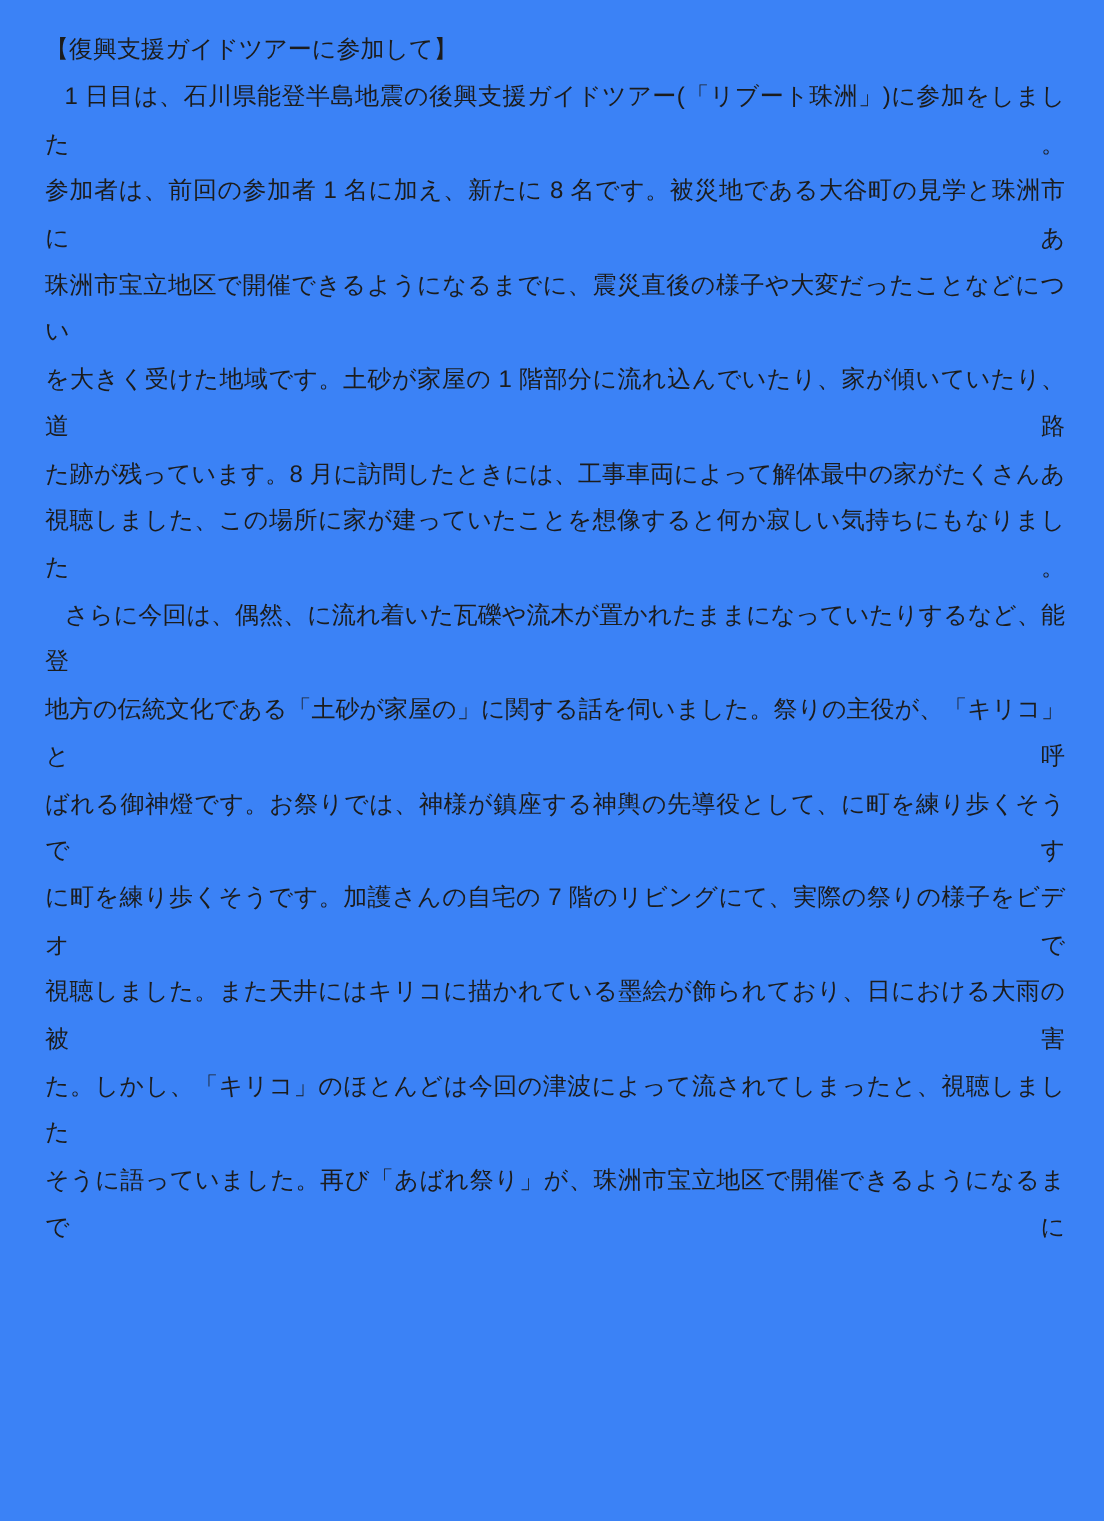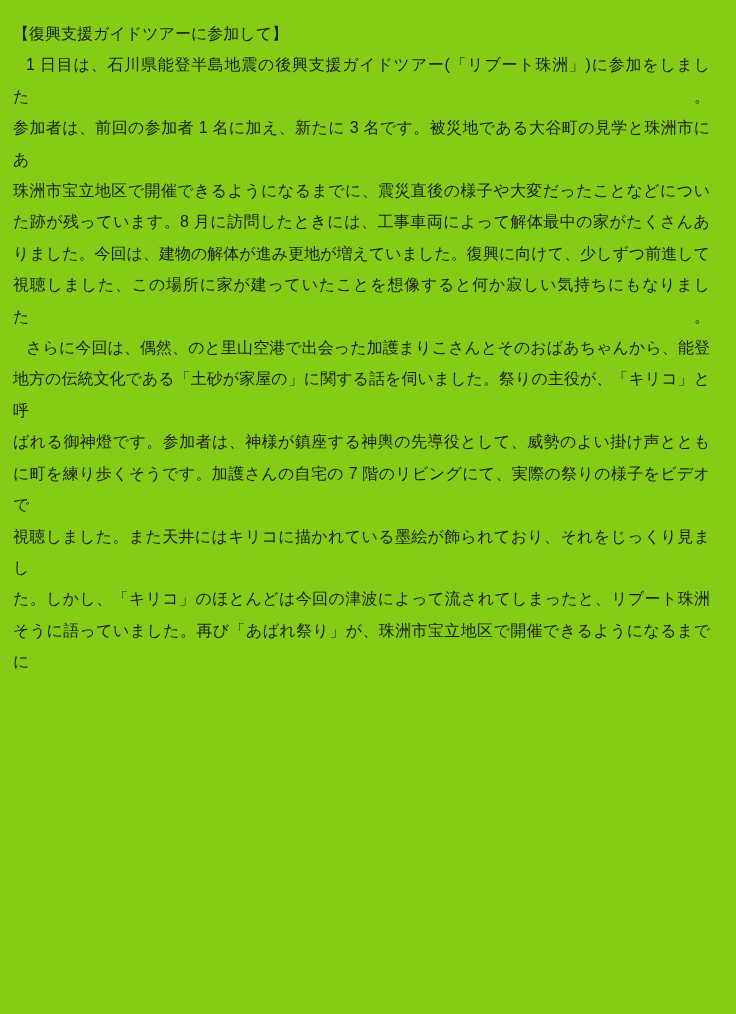--- a/index.html
+++ b/index.html
@@ -4,22 +4,22 @@
 <style>
   html, body { margin: 0; padding: 0; }
   body {
     width: 736px; height: 1014px;
     background: #ffffff;
     overflow: hidden;
   }
   .page {
     box-sizing: border-box;
     width: 736px; height: 1014px;
-    padding: 18px 26px 0 13px;
-    background: #84cc16;
+    padding: 18px 26px 0 30px;
+    background: #3b82f6;
     color: #1c1c1c;
     font-family: "Liberation Sans", "DejaVu Sans", sans-serif;
     font-size: 16px;
   }
   .head {
     line-height: 31.4px;
     white-space: nowrap;
   }
   .report { line-height: 31.4px; }
   .tline {
@@ -30,30 +30,30 @@
   .tline.first { text-indent: 13px; }
 </style>
 </head>
 <body>
 
 <div class="page">
   <div class="head">【復興支援ガイドツアーに参加して】</div>
   <section class="report">
       <div>
         <div class="tline first">1 日目は、石川県能登半島地震の後興支援ガイドツアー(「リブート珠洲」)に参加をしました。</div>
-        <div class="tline">参加者は、前回の参加者 1 名に加え、新たに 3 名です。被災地である大谷町の見学と珠洲市にあ</div>
+        <div class="tline">参加者は、前回の参加者 1 名に加え、新たに 8 名です。被災地である大谷町の見学と珠洲市にあ</div>
         <div class="tline">珠洲市宝立地区で開催できるようになるまでに、震災直後の様子や大変だったことなどについ</div>
+        <div class="tline">を大きく受けた地域です。土砂が家屋の 1 階部分に流れ込んでいたり、家が傾いていたり、道路</div>
         <div class="tline">た跡が残っています。8 月に訪問したときには、工事車両によって解体最中の家がたくさんあ</div>
-        <div class="tline">りました。今回は、建物の解体が進み更地が増えていました。復興に向けて、少しずつ前進して</div>
         <div class="tline">視聴しました、この場所に家が建っていたことを想像すると何か寂しい気持ちにもなりました。</div>
       </div>
       <div>
-        <div class="tline first">さらに今回は、偶然、のと里山空港で出会った加護まりこさんとそのおばあちゃんから、能登</div>
+        <div class="tline first">さらに今回は、偶然、に流れ着いた瓦礫や流木が置かれたままになっていたりするなど、能登</div>
         <div class="tline">地方の伝統文化である「土砂が家屋の」に関する話を伺いました。祭りの主役が、「キリコ」と呼</div>
-        <div class="tline">ばれる御神燈です。参加者は、神様が鎮座する神輿の先導役として、威勢のよい掛け声ととも</div>
+        <div class="tline">ばれる御神燈です。お祭りでは、神様が鎮座する神輿の先導役として、に町を練り歩くそうです</div>
         <div class="tline">に町を練り歩くそうです。加護さんの自宅の 7 階のリビングにて、実際の祭りの様子をビデオで</div>
-        <div class="tline">視聴しました。また天井にはキリコに描かれている墨絵が飾られており、それをじっくり見まし</div>
-        <div class="tline">た。しかし、「キリコ」のほとんどは今回の津波によって流されてしまったと、リブート珠洲</div>
+        <div class="tline">視聴しました。また天井にはキリコに描かれている墨絵が飾られており、日における大雨の被害</div>
+        <div class="tline">た。しかし、「キリコ」のほとんどは今回の津波によって流されてしまったと、視聴しました</div>
         <div class="tline">そうに語っていました。再び「あばれ祭り」が、珠洲市宝立地区で開催できるようになるまでに</div>
       </div>
     </section>
 
 </div>
 
 </body></html>

